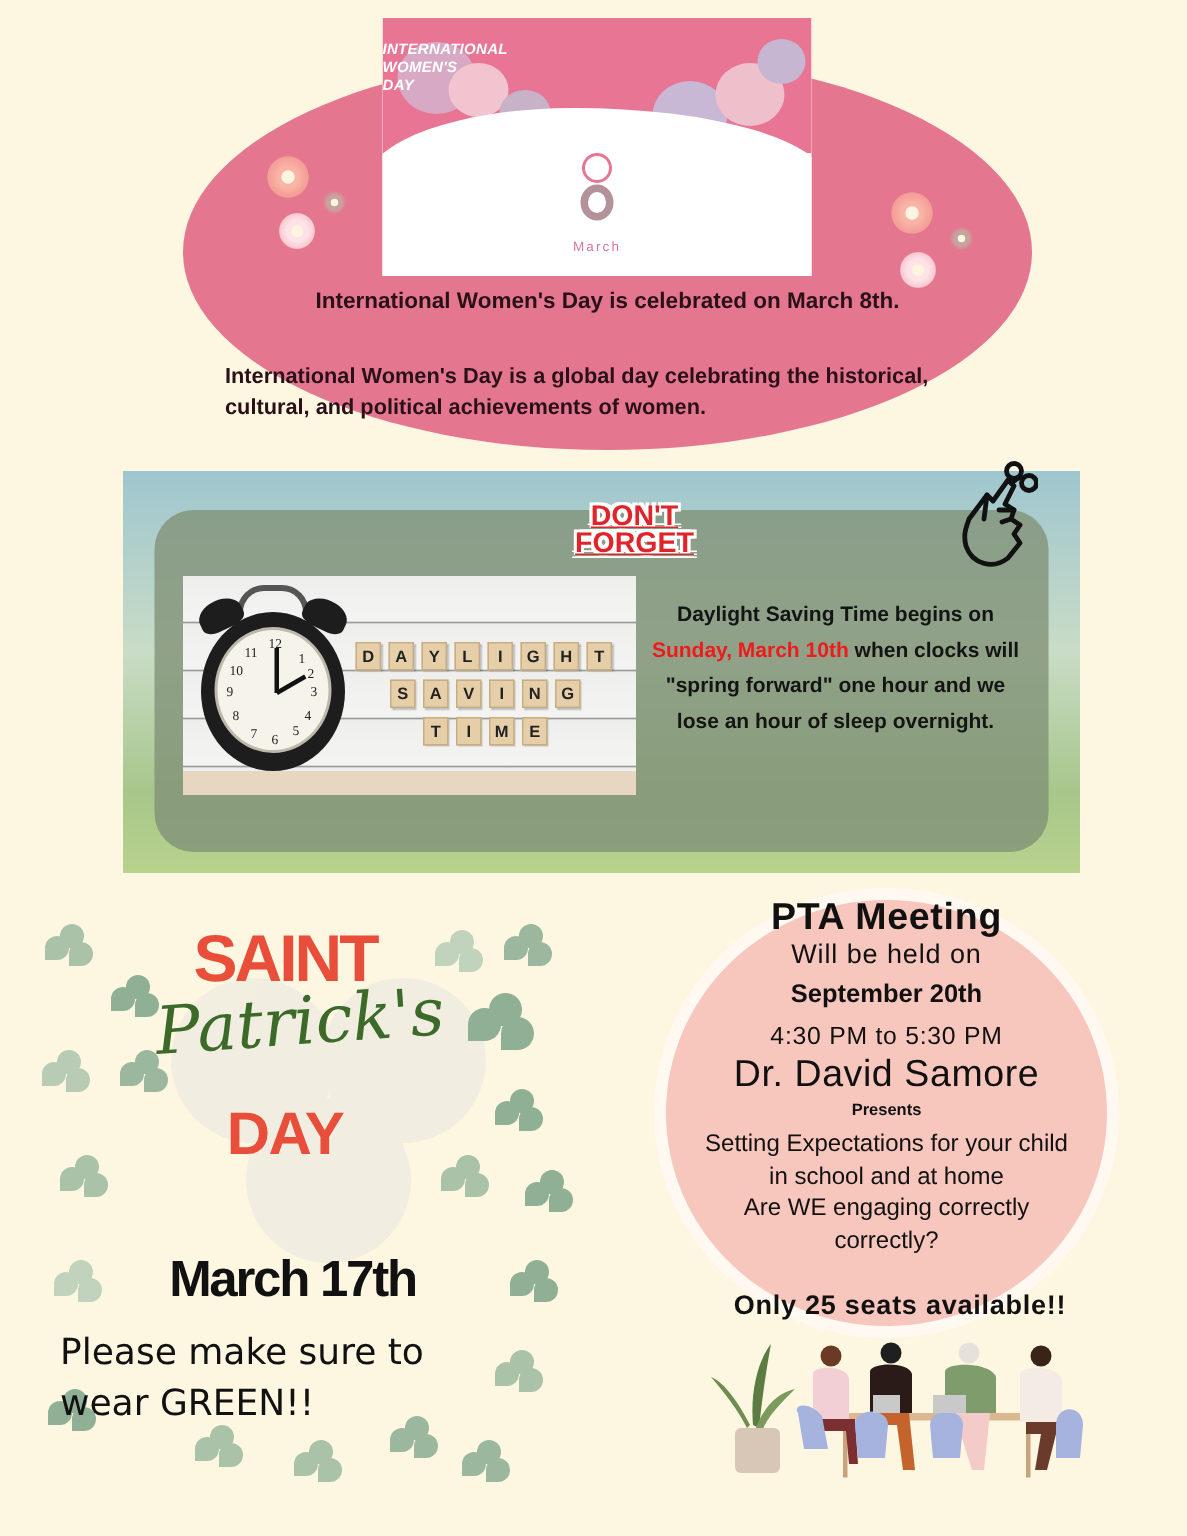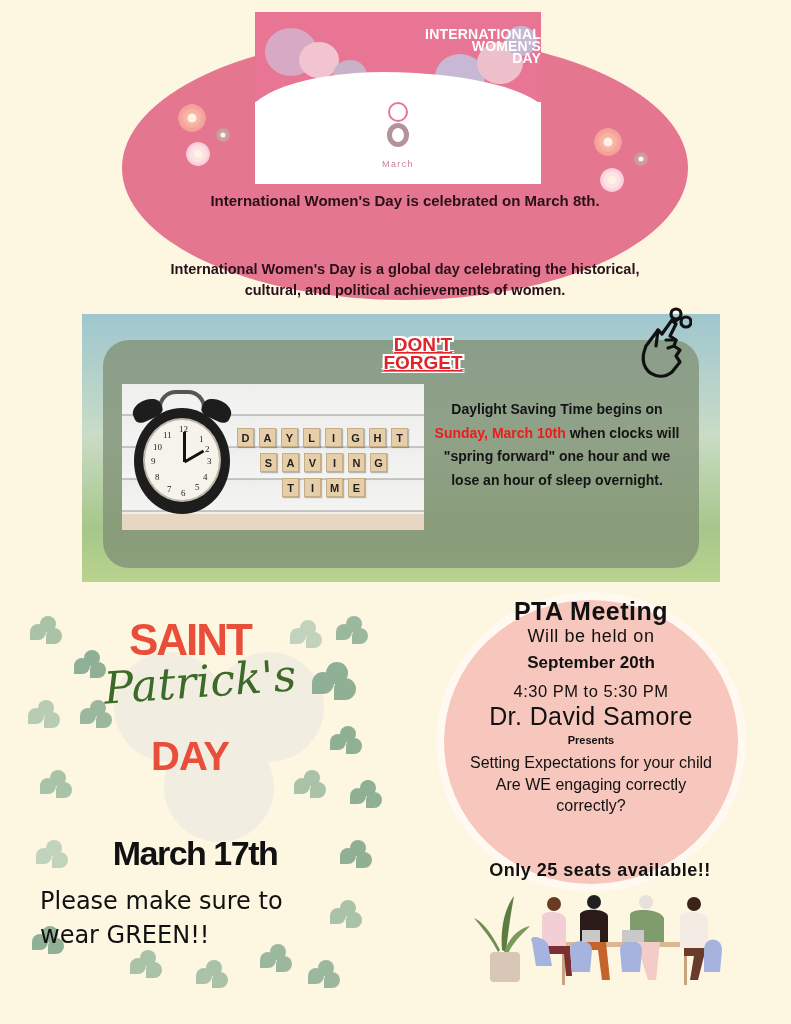--- a/index.html
+++ b/index.html
@@ -9,31 +9,31 @@
   
   .iwd-oval { position: absolute; left: 122px; top: 36px; width: 566px; height: 264px;
     background: #e57690; border-radius: 50%; }
   .iwd-card { position: absolute; left: 255px; top: 12px; width: 286px; height: 172px;
     background: #ffffff; overflow: hidden; }
   .iwd-card .banner { position: absolute; left: 0; top: 0; width: 100%; height: 90px;
     background: #e97595; }
   .iwd-card .wave { position: absolute; left: -10px; top: 60px; width: 306px; height: 140px; background: #fff;
     border-radius: 45% 55% 0 0 / 35% 35% 0 0; }
   .iwd-card .blob { position: absolute; border-radius: 50%; }
-  .iwd-title { position: absolute; left: 0; width: 100%; top: 16px; text-align: right; color: #fff;
-    font-weight: bold; font-size: 14px; line-height: 12px; letter-spacing: .2px; }
+  .iwd-title { position: absolute; left: 0; width: 100%; top: 16px; text-align: left; color: #fff;
+    font-weight: bold; font-size: 10px; line-height: 12px; letter-spacing: .2px; font-style: italic; }
   .iwd-eight { position: absolute; left: 132px; top: 92px; width: 22px; height: 46px; }
   .iwd-eight span { display: block; margin: 0 auto; border: 5px solid #b3929a; border-radius: 50%; }
   .iwd-eight .top { width: 16px; height: 16px; border-color: #fff; background: #fff; box-shadow: 0 0 0 2px #e97595; }
   .iwd-eight .bot { width: 22px; height: 24px; margin-top: 3px; }
   .iwd-march { position: absolute; left: 0; width: 100%; top: 147px; text-align: center; color: #d27a9c;
     font-size: 9px; letter-spacing: 1.4px; }
   .iwd-line1 { position: absolute; left: 122px; width: 566px; top: 192px; text-align: center;
     font-weight: bold; font-size: 15px; color: #2a1118; }
-  .iwd-line2 { position: absolute; left: 150px; width: 510px; top: 259px; text-align: center;
+  .iwd-line2 { position: absolute; left: 150px; width: 510px; top: 241px; text-align: left;
     font-weight: bold; font-size: 14.5px; line-height: 21px; color: #2a1118; }
   .flower { position: absolute; border-radius: 50%; }
   .flower::after { content: ""; position: absolute; left: 50%; top: 50%; width: 28%; height: 28%;
     transform: translate(-50%,-50%); background: #fff4e0; border-radius: 50%; }
 
   
   .dst { position: absolute; left: 82px; top: 314px; width: 638px; height: 268px;
     background: linear-gradient(180deg, #9fc6cf 0%, #c9dcc6 45%, #a7c68a 80%, #b9d38e 100%); }
   .dst-panel { position: absolute; left: 103px; top: 340px; width: 596px; height: 228px;
     background: rgba(128,145,118,0.78); border-radius: 26px; }
@@ -332,20 +332,21 @@
   <div class="pta-circle"></div>
   <div class="pta">
     <div class="title">PTA Meeting</div>
     <div class="held">Will be held on</div>
     <div class="date">September 20th</div>
     <div class="time">4:30 PM to 5:30 PM</div>
     <div class="speaker">Dr. David Samore</div>
     <div class="presents">Presents</div>
     <div class="topic">
       <div>Setting Expectations for your child</div>
+      <div>in school and at home</div>
       <div>Are WE engaging correctly</div>
       <div>correctly?</div>
     </div>
   </div>
   <div class="pta-seats">Only 25 seats available!!</div>
 
   <svg class="meeting" viewBox="0 0 256 98">
 
     <path d="M30 60 C20 40 10 30 4 28 C14 40 22 50 28 62 Z" fill="#6f8d4f"></path>
     <path d="M32 60 C30 36 36 16 44 6 C40 28 38 44 36 62 Z" fill="#5d7c41"></path>

